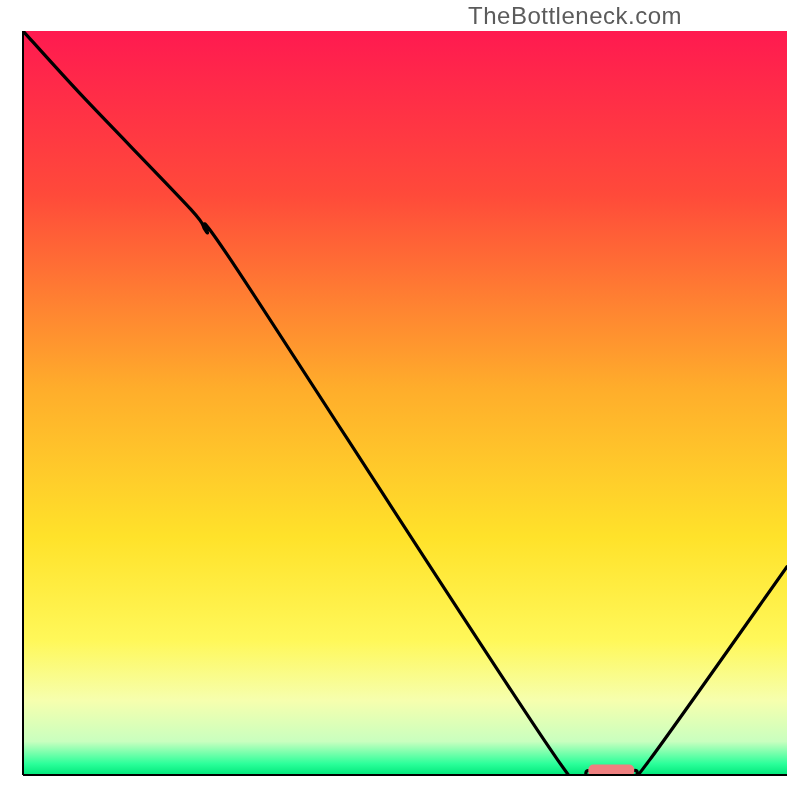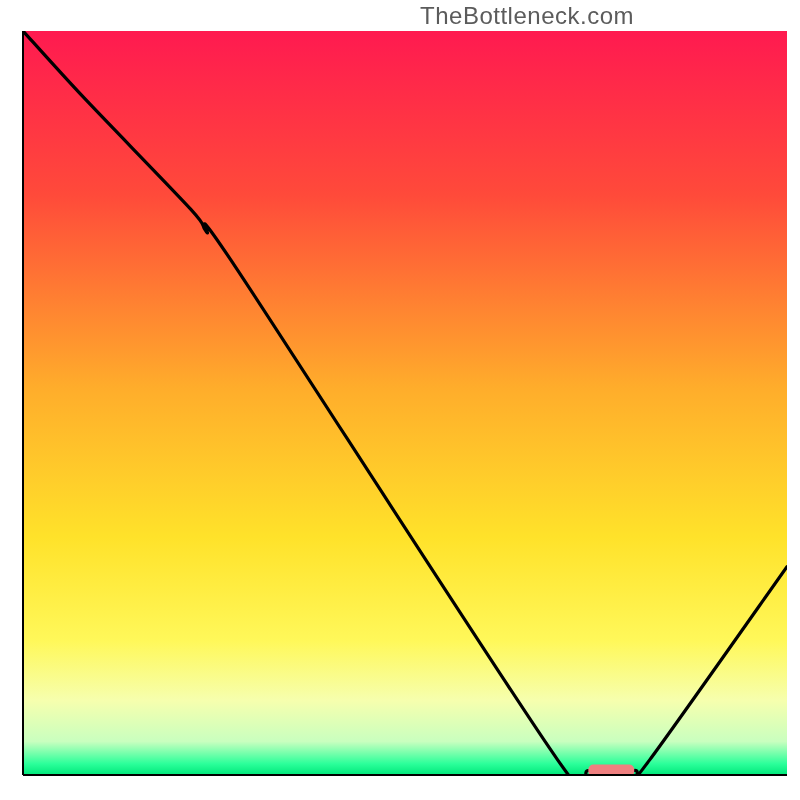--- a/index.html
+++ b/index.html
@@ -8,20 +8,21 @@
     width: 800px;
     height: 800px;
     overflow: hidden;
     background: #fff;
     font-family: Arial, Helvetica, sans-serif;
   }
   .stage {
     position: relative;
     width: 644px;
     height: 800px;
+    padding-left: 48px;
   }
   .watermark {
     position: absolute;
     top: 2px;
     right: 10px;
     color: #5b5b5b;
     font-size: 24px;
     font-weight: 500;
     letter-spacing: 0.5px;
     z-index: 10;

